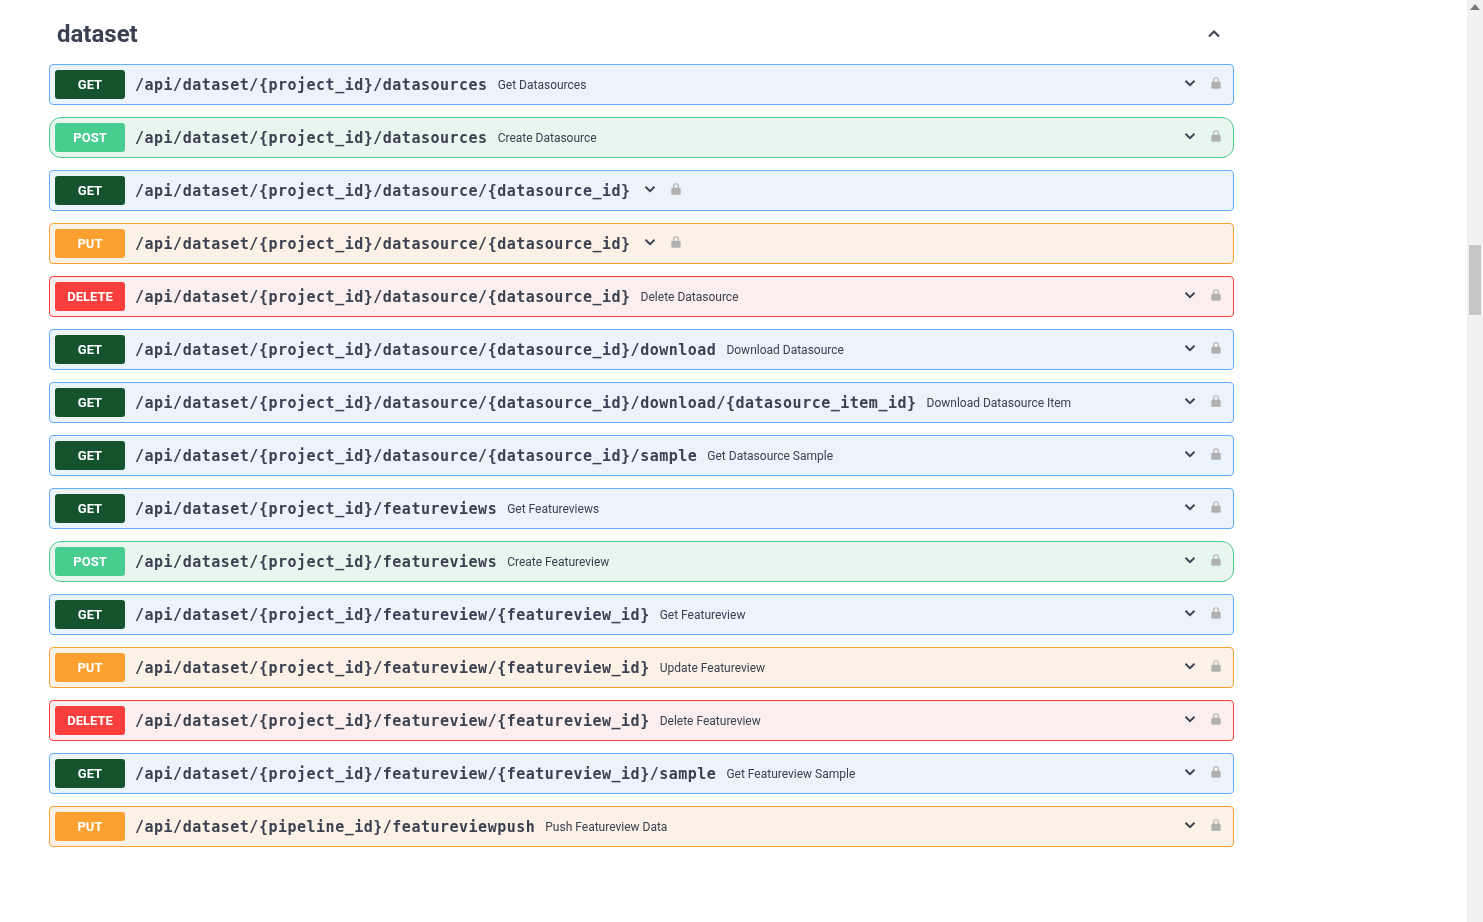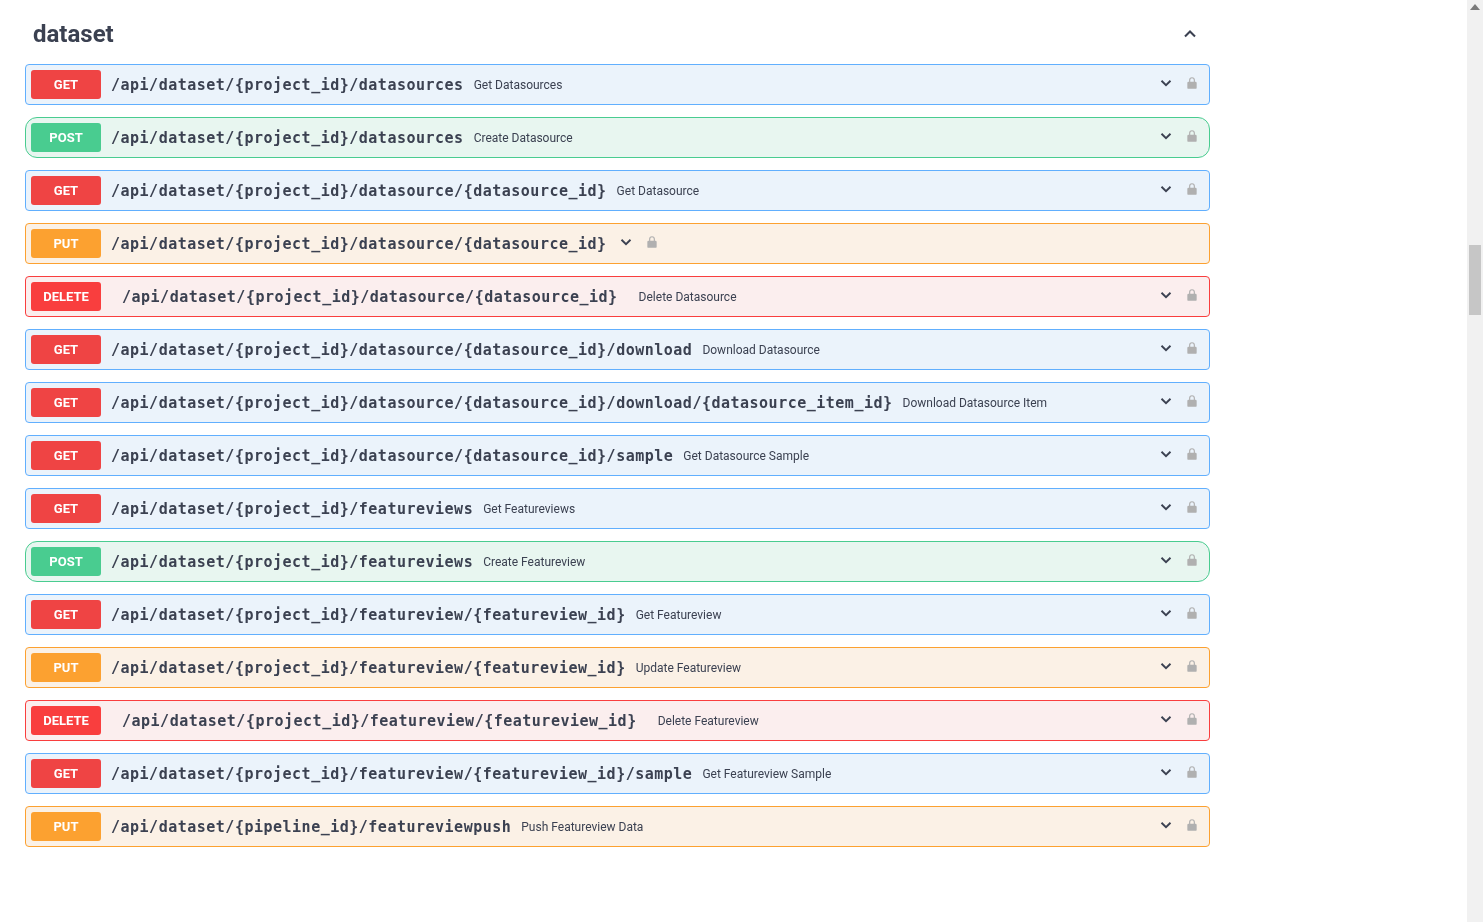--- a/index.html
+++ b/index.html
@@ -4,20 +4,21 @@
 <style>
   * { box-sizing: border-box; margin: 0; padding: 0; }
   body {
     font-family: -apple-system, BlinkMacSystemFont, "Segoe UI", Roboto, sans-serif;
     background: #fff;
     padding: 0;
   }
   .page {
     width: 1235px;
     padding: 10px 25px 20px 25px;
+    margin-left: 24px;
   }
   .section-header {
     display: flex;
     align-items: center;
     justify-content: space-between;
     padding: 10px 0 16px 8px;
   }
   .section-title {
     font-size: 24px;
     font-weight: 700;
@@ -33,32 +34,32 @@
     align-items: center;
     border-radius: 4px;
     margin-bottom: 12px;
     padding: 5px 10px 5px 5px;
     border: 1px solid;
     cursor: pointer;
   }
   .endpoint.get    { background: #ebf3fb; border-color: #61affe; }
   .endpoint.post   { background: #e8f6f0; border-color: #49cc90; border-radius: 12px; }
   .endpoint.put    { background: #fbf1e6; border-color: #fca130; align-items: center; }
-  .endpoint.delete { background: #fbeeee; border-color: #f93e3e; gap: 11px; }
+  .endpoint.delete { background: #fbeeee; border-color: #f93e3e; }
   .method {
     min-width: 70px;
     text-align: center;
     font-size: 13px;
     font-weight: 700;
     color: #fff;
     padding: 7px 0;
     border-radius: 3px;
     margin-right: 10px;
   }
-  .method.get    { background: #ef4444; }
+  .method.get    { background: #14532d; }
   .method.post   { background: #49cc90; }
   .method.put    { background: #fca130; }
   .method.delete { background: #f93e3e; }
   .path {
     font-family: "Consolas", "Monaco", monospace;
     font-size: 15px;
     font-weight: 600;
     color: #3b4151;
     letter-spacing: 0.5px;
     margin-right: 10px;
@@ -145,21 +146,20 @@
               <polyline points="6 9 12 15 18 9"></polyline>
             </svg></span>
           <span><svg class="lock" viewBox="0 0 24 24">
               <path d="M12 2a5 5 0 0 0-5 5v3H6a2 2 0 0 0-2 2v8a2 2 0 0 0 2 2h12a2 2 0 0 0 2-2v-8a2 2 0 0 0-2-2h-1V7a5 5 0 0 0-5-5zm-3 5a3 3 0 1 1 6 0v3H9V7z"></path>
             </svg></span>
         </span>
       </div>
       <div class="endpoint get">
         <span class="method get">GET</span>
         <span class="path">/api/dataset/{project_id}/datasource/{datasource_id}</span>
-        <span class="desc">Get Datasource</span>
         <span class="right-controls">
           <span><svg class="chevron" viewBox="0 0 24 24" fill="none" stroke="#3b4151" stroke-width="2.5">
               <polyline points="6 9 12 15 18 9"></polyline>
             </svg></span>
           <span><svg class="lock" viewBox="0 0 24 24">
               <path d="M12 2a5 5 0 0 0-5 5v3H6a2 2 0 0 0-2 2v8a2 2 0 0 0 2 2h12a2 2 0 0 0 2-2v-8a2 2 0 0 0-2-2h-1V7a5 5 0 0 0-5-5zm-3 5a3 3 0 1 1 6 0v3H9V7z"></path>
             </svg></span>
         </span>
       </div>
       <div class="endpoint put">

